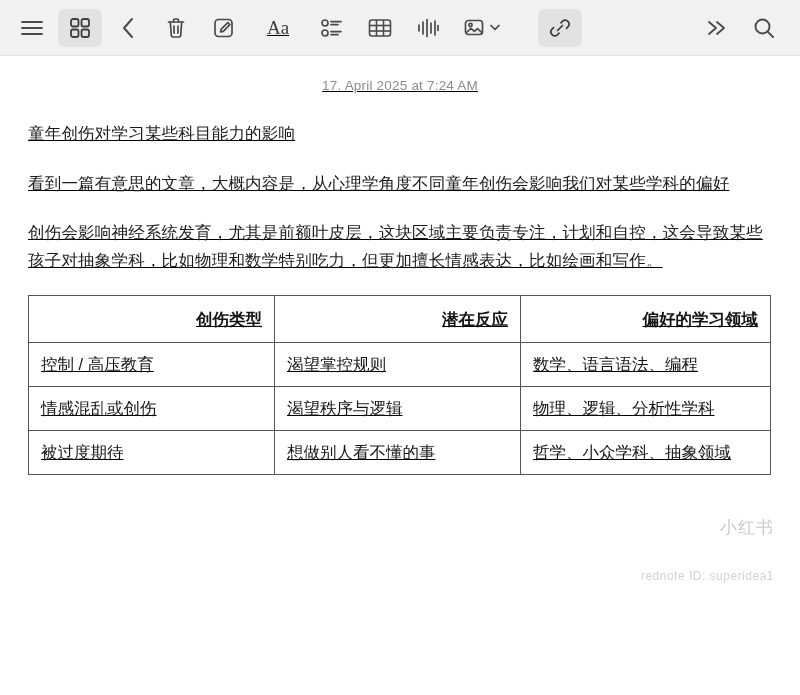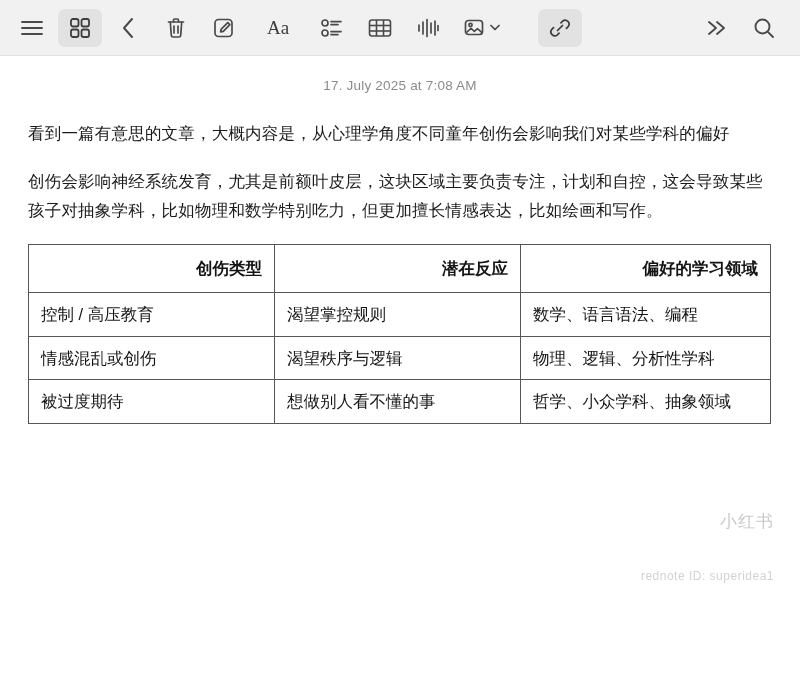--- a/index.html
+++ b/index.html
@@ -9,20 +9,21 @@
     background: #ffffff;
     font-family: "Liberation Sans", sans-serif;
     overflow: hidden;
   }
   .app {
     width: 800px; height: 591px;
     position: relative;
     background: #c4b5fd;
     display: flex;
     flex-direction: column;
+    text-decoration: underline;
   }
 
   
   .toolbar {
     height: 56px;
     background: #f2f1f1;
     border-bottom: 1px solid #e2e1e1;
     display: flex;
     align-items: center;
     padding: 0 10px;
@@ -89,21 +90,21 @@
     padding: 11px 12px;
   }
   table.trauma col.c1 { width: 246px; }
   table.trauma col.c2 { width: 246px; }
   table.trauma col.c3 { width: 250px; }
 
   
   .wm-logo {
     position: absolute;
     right: 26px;
-    bottom: 58px;
+    bottom: 52px;
     font-size: 17px;
     color: #c9c9c9;
     letter-spacing: 1px;
     pointer-events: none;
   }
   .wm-id {
     position: absolute;
     right: 26px;
     bottom: 8px;
     font-size: 12px;
@@ -227,22 +228,23 @@
       <svg width="22" height="22" viewBox="0 0 22 22" fill="none" stroke="#4a4a4a" stroke-width="1.9" stroke-linecap="round">
         <circle cx="9.5" cy="9.5" r="7"></circle>
         <line x1="14.6" y1="14.6" x2="20" y2="20"></line>
       </svg>
     </div>
 
   </div>
 
   <div class="note">
 
-    <div class="note-date">17. July 2025 at 7:08 AM</div>
-
+    <div class="note-date">17. April 2025 at 7:24 AM</div>
+
+    <p class="para title">童年创伤对学习某些科目能力的影响</p>
     <p class="para">看到一篇有意思的文章，大概内容是，从心理学角度不同童年创伤会影响我们对某些学科的偏好</p>
     <p class="para">创伤会影响神经系统发育，尤其是前额叶皮层，这块区域主要负责专注，计划和自控，这会导致某些孩子对抽象学科，比如物理和数学特别吃力，但更加擅长情感表达，比如绘画和写作。</p>
 
     <table class="trauma">
       <colgroup>
           <col class="c1">
           <col class="c2">
           <col class="c3">
         </colgroup>
       <thead>

